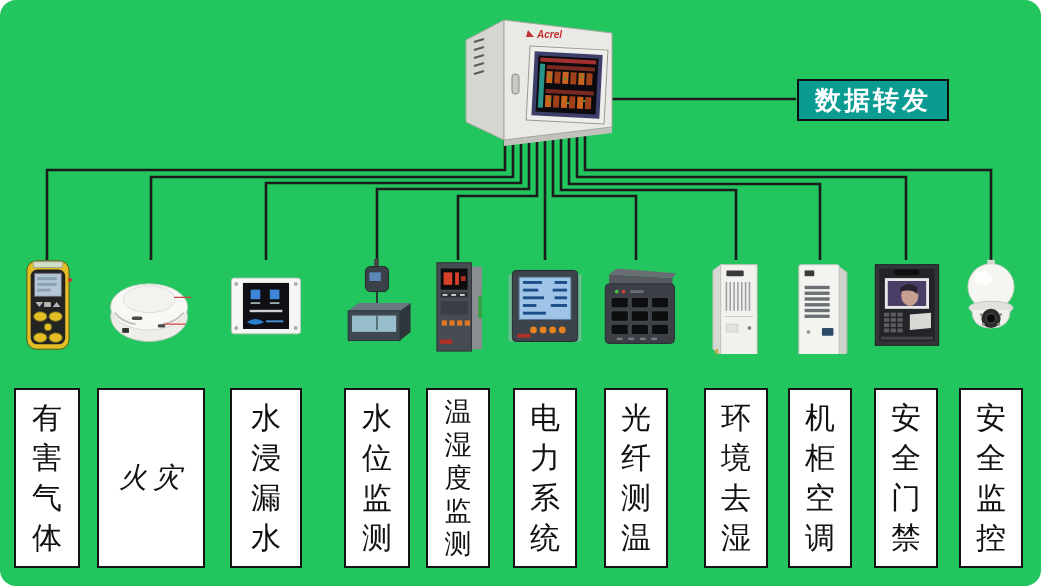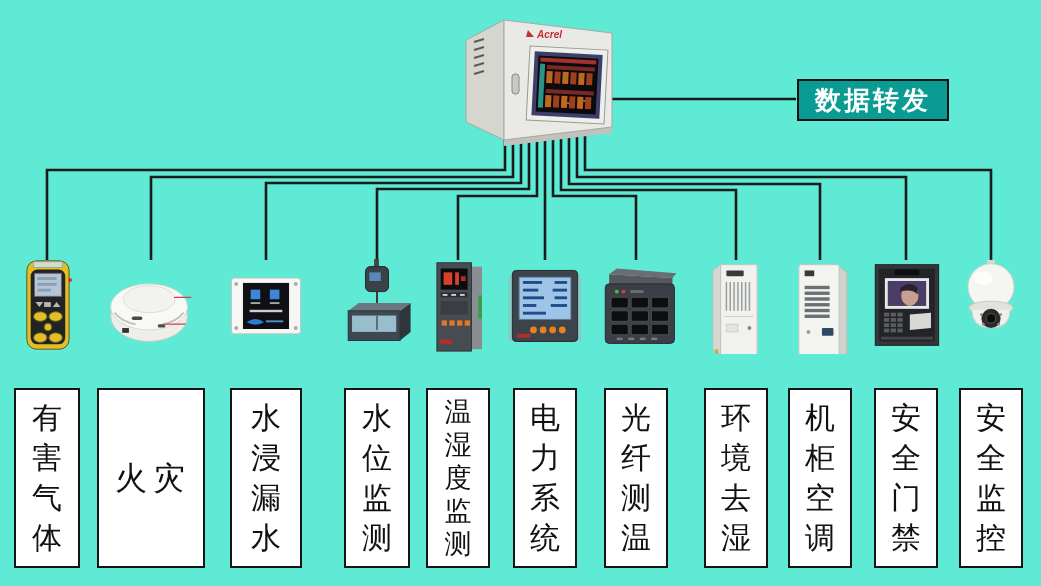--- a/index.html
+++ b/index.html
@@ -1,38 +1,39 @@
 <!DOCTYPE html>
 <html><head>
 <meta charset="utf-8">
 <style>
   html,body{margin:0;padding:0;background:#ffffff;}
   .canvas{
-    position:relative;width:1041px;height:586px;background:#5eead4;overflow:hidden;
+    position:relative;width:1041px;height:586px;background:#22c55e;overflow:hidden;
     font-family:"Liberation Sans","DejaVu Sans",sans-serif;
+    border-radius:16px;
   }
   #wires{position:absolute;left:0;top:0;width:1041px;height:586px;z-index:1;pointer-events:none;}
   #wires path{fill:none;stroke:#1b1b1b;stroke-width:2.6;}
   .cabinet{position:absolute;left:458px;top:6px;width:162px;height:142px;z-index:2;}
   .gateway{
     position:absolute;left:797px;top:79px;width:152px;height:42px;z-index:2;
     border:2.5px solid #101010;display:flex;align-items:center;justify-content:center;
     box-sizing:border-box;
   }
   .gateway-label{color:#ffffff;font-size:26px;font-weight:bold;letter-spacing:3px;white-space:nowrap;}
   .device-art{position:absolute;top:256px;width:96px;height:98px;z-index:2;}
   .device-art svg{width:100%;height:100%;display:block;}
   .label-box{
     position:absolute;top:388px;height:180px;z-index:2;background:#ffffff;
     border:2.5px solid #141414;box-sizing:border-box;
     display:flex;flex-direction:column;align-items:center;justify-content:center;
   }
   .label-line{font-size:30px;line-height:40px;color:#111;text-align:center;white-space:nowrap;}
   .label-line.tight{font-size:27px;line-height:33px;}
-  .label-line.wide{font-size:32px;letter-spacing:6px;text-indent:4px;}
+  .label-line.wide{font-size:28px;letter-spacing:6px;text-indent:4px;font-style:italic;}
 </style>
 </head>
 <body>
 
 <div class="canvas">
 
   <svg id="wires">
       <path d="M 505 126 V 170 H 47 V 260"></path>
       <path d="M 513 126 V 177 H 151 V 260"></path>
       <path d="M 521 126 V 183 H 266 V 260"></path>

